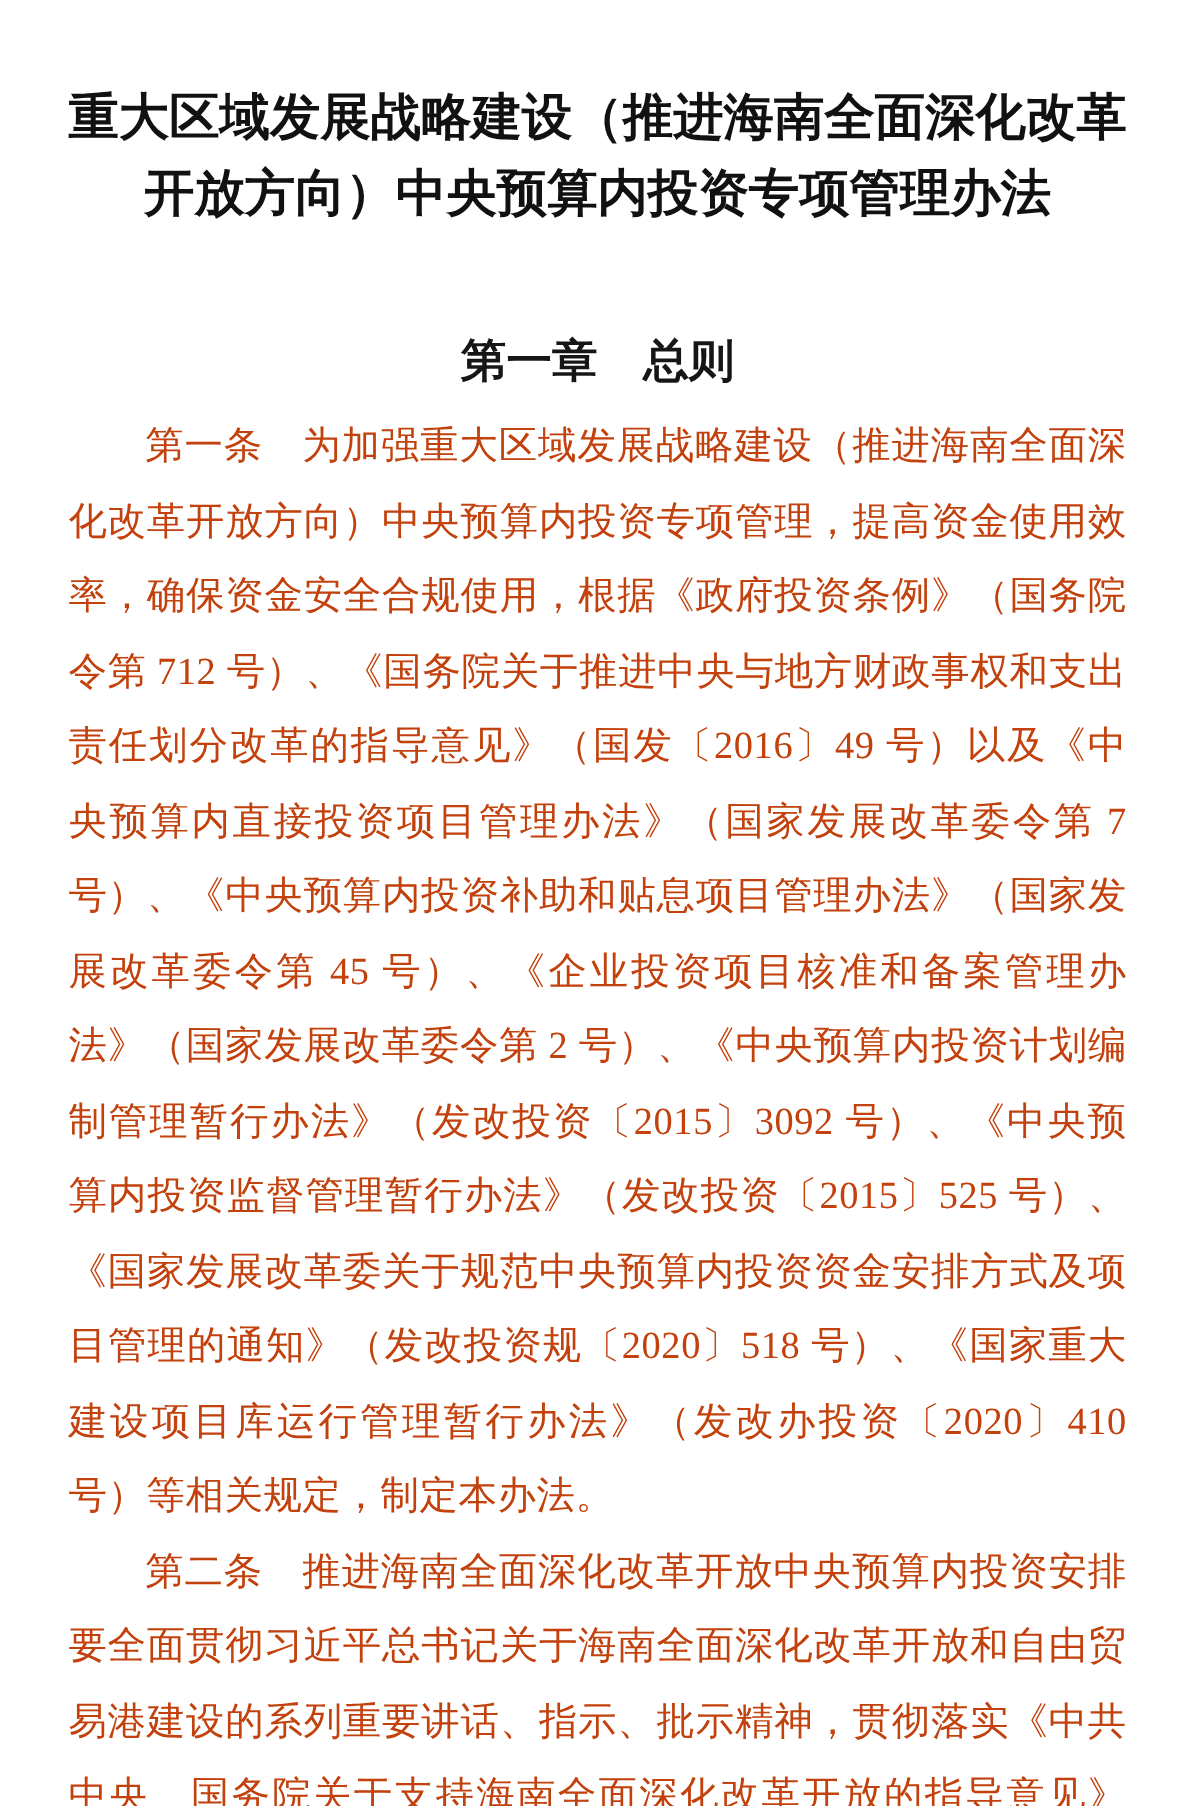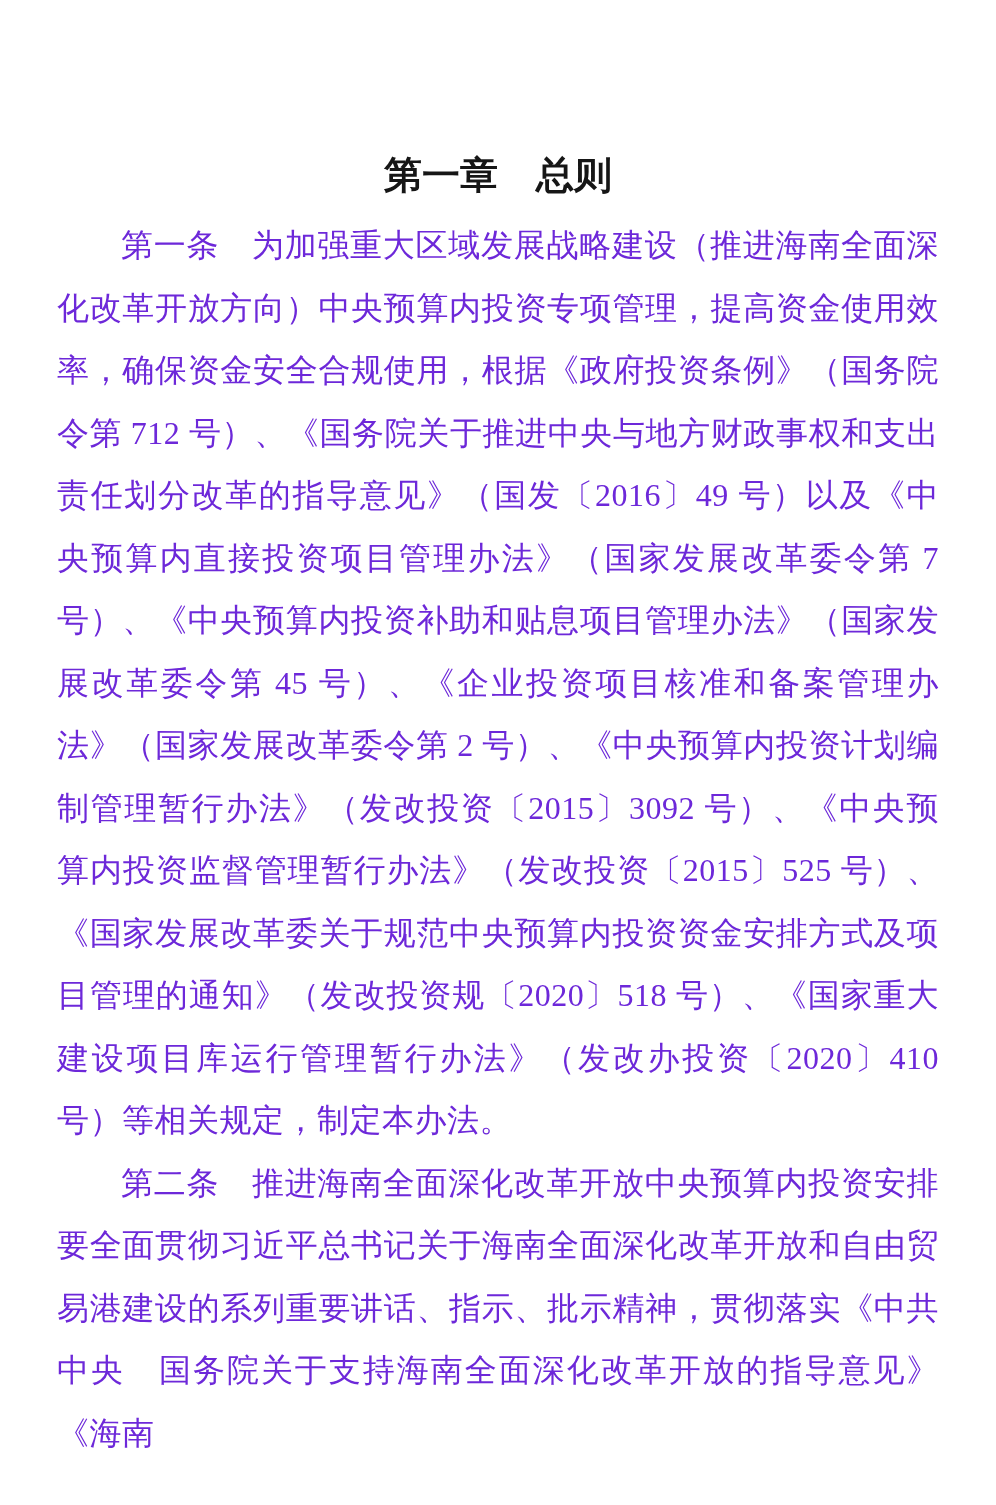--- a/index.html
+++ b/index.html
@@ -45,29 +45,33 @@
   .doc-body {
     margin-top: 18px;
   }
   .para {
     margin: 0;
     font-size: 32px;
     line-height: 62.5px;
     letter-spacing: 0.5px;
     text-align: justify;
     text-indent: 2em;
-    color: #6d28d9;
+    color: #c2410c;
     font-weight: normal;
   }
 </style>
 </head>
 <body>
 
 <div class="page">
 
+  <h1 class="doc-title">
+    <span class="title-line">重大区域发展战略建设（推进海南全面深化改革</span>
+    <span class="title-line">开放方向）中央预算内投资专项管理办法</span>
+  </h1>
 
   <h2 class="chapter-heading">第一章　总则</h2>
 
   <div class="doc-body">
     <p class="para">第一条　为加强重大区域发展战略建设（推进海南全面深化改革开放方向）中央预算内投资专项管理，提高资金使用效率，确保资金安全合规使用，根据《政府投资条例》（国务院令第 712 号）、《国务院关于推进中央与地方财政事权和支出责任划分改革的指导意见》（国发〔2016〕49 号）以及《中央预算内直接投资项目管理办法》（国家发展改革委令第 7 号）、《中央预算内投资补助和贴息项目管理办法》（国家发展改革委令第 45 号）、《企业投资项目核准和备案管理办法》（国家发展改革委令第 2 号）、《中央预算内投资计划编制管理暂行办法》（发改投资〔2015〕3092 号）、《中央预算内投资监督管理暂行办法》（发改投资〔2015〕525 号）、《国家发展改革委关于规范中央预算内投资资金安排方式及项目管理的通知》（发改投资规〔2020〕518 号）、《国家重大建设项目库运行管理暂行办法》（发改办投资〔2020〕410 号）等相关规定，制定本办法。</p>
     <p class="para">第二条　推进海南全面深化改革开放中央预算内投资安排要全面贯彻习近平总书记关于海南全面深化改革开放和自由贸易港建设的系列重要讲话、指示、批示精神，贯彻落实《中共中央　国务院关于支持海南全面深化改革开放的指导意见》《海南</p>
   </div>
 
 </div>
 

